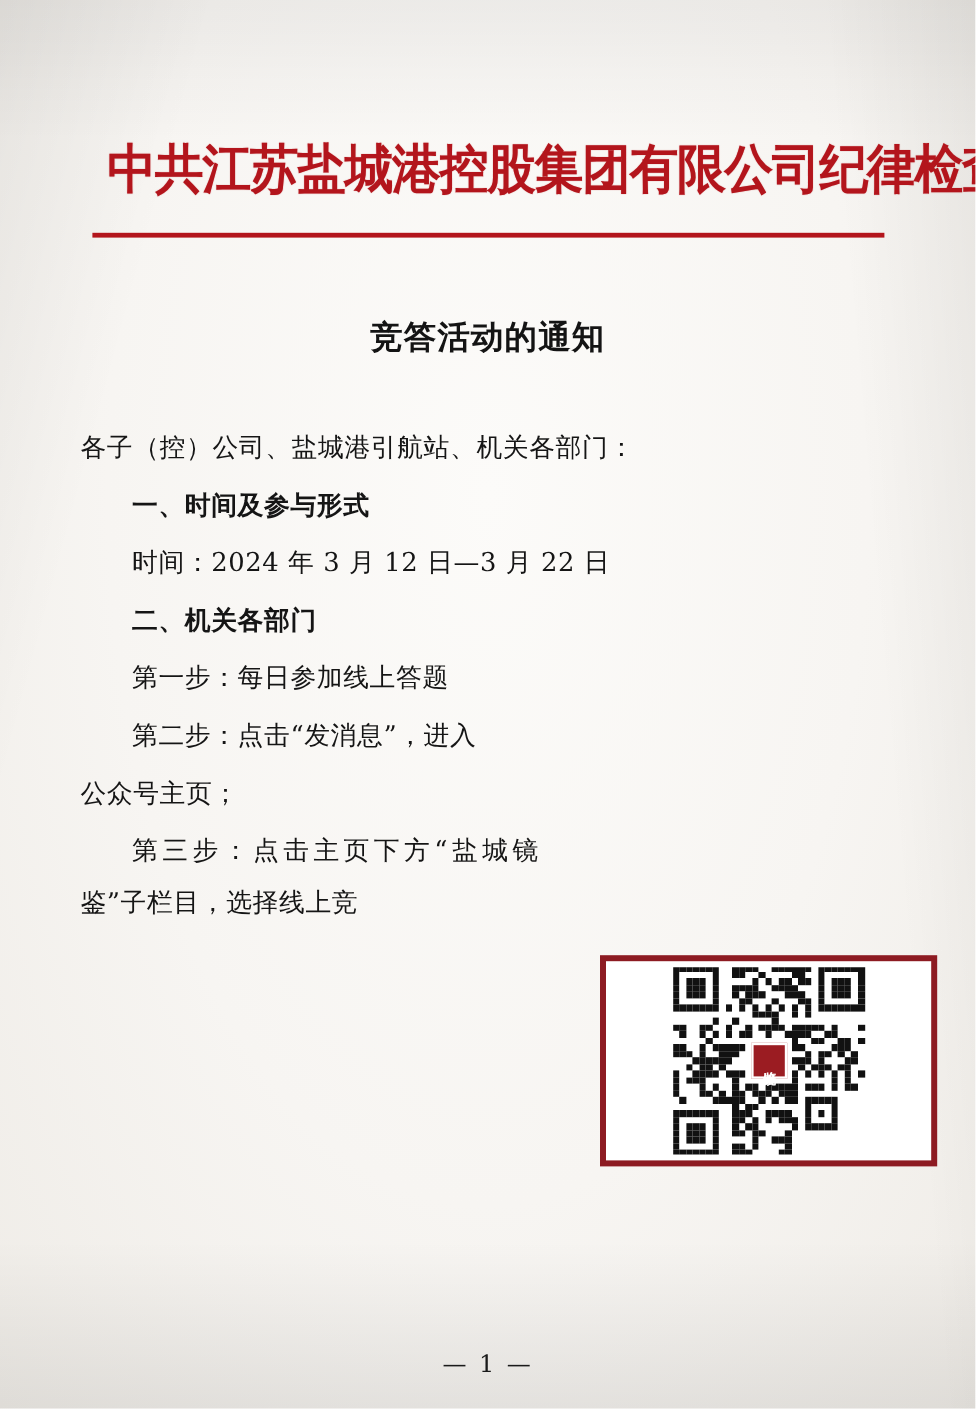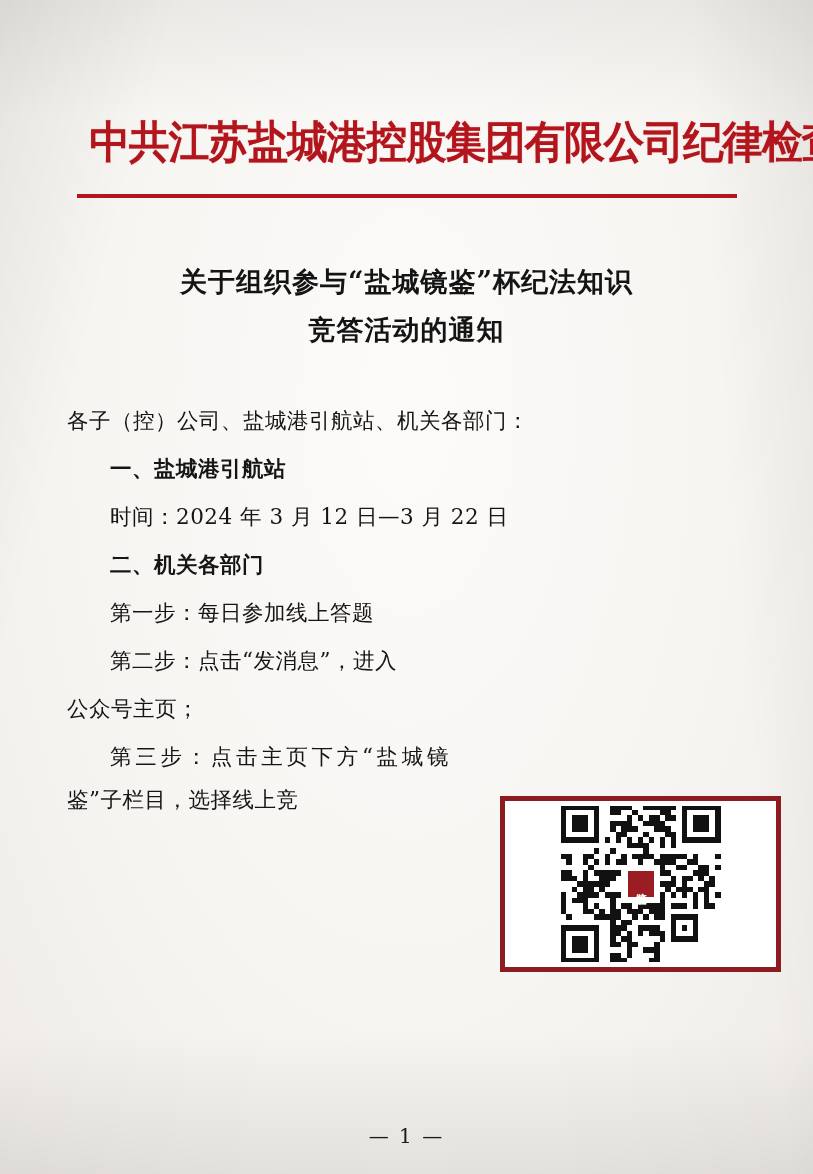--- a/index.html
+++ b/index.html
@@ -174,30 +174,29 @@
 
 <div id="page">
   <div id="content">
 
     <div class="letterhead">
       <div class="letterhead-title">中共江苏盐城港控股集团有限公司纪律检查委员会</div>
       <div class="letterhead-rule"></div>
     </div>
 
     <div class="doc-title">
-      <div>关于组织参与“盐城镜鉴”杯纪法知识</div>
       <div>竞答活动的通知</div>
     </div>
 
     <div class="body">
 
       <p class="para p-noindent">各子（控）公司、盐城港引航站、机关各部门：</p>
 
 
-      <p class="para section-head">一、盐城港引航站</p>
+      <p class="para section-head">一、时间及参与形式</p>
 
       <p class="para p-indent">时间：2024 年 3 月 12 日—3 月 22 日</p>
 
 
       <p class="para section-head">二、机关各部门</p>
 
       <div class="qr-float"></div>
 
       <p class="para p-indent">第一步：每日参加线上答题</p>
 

